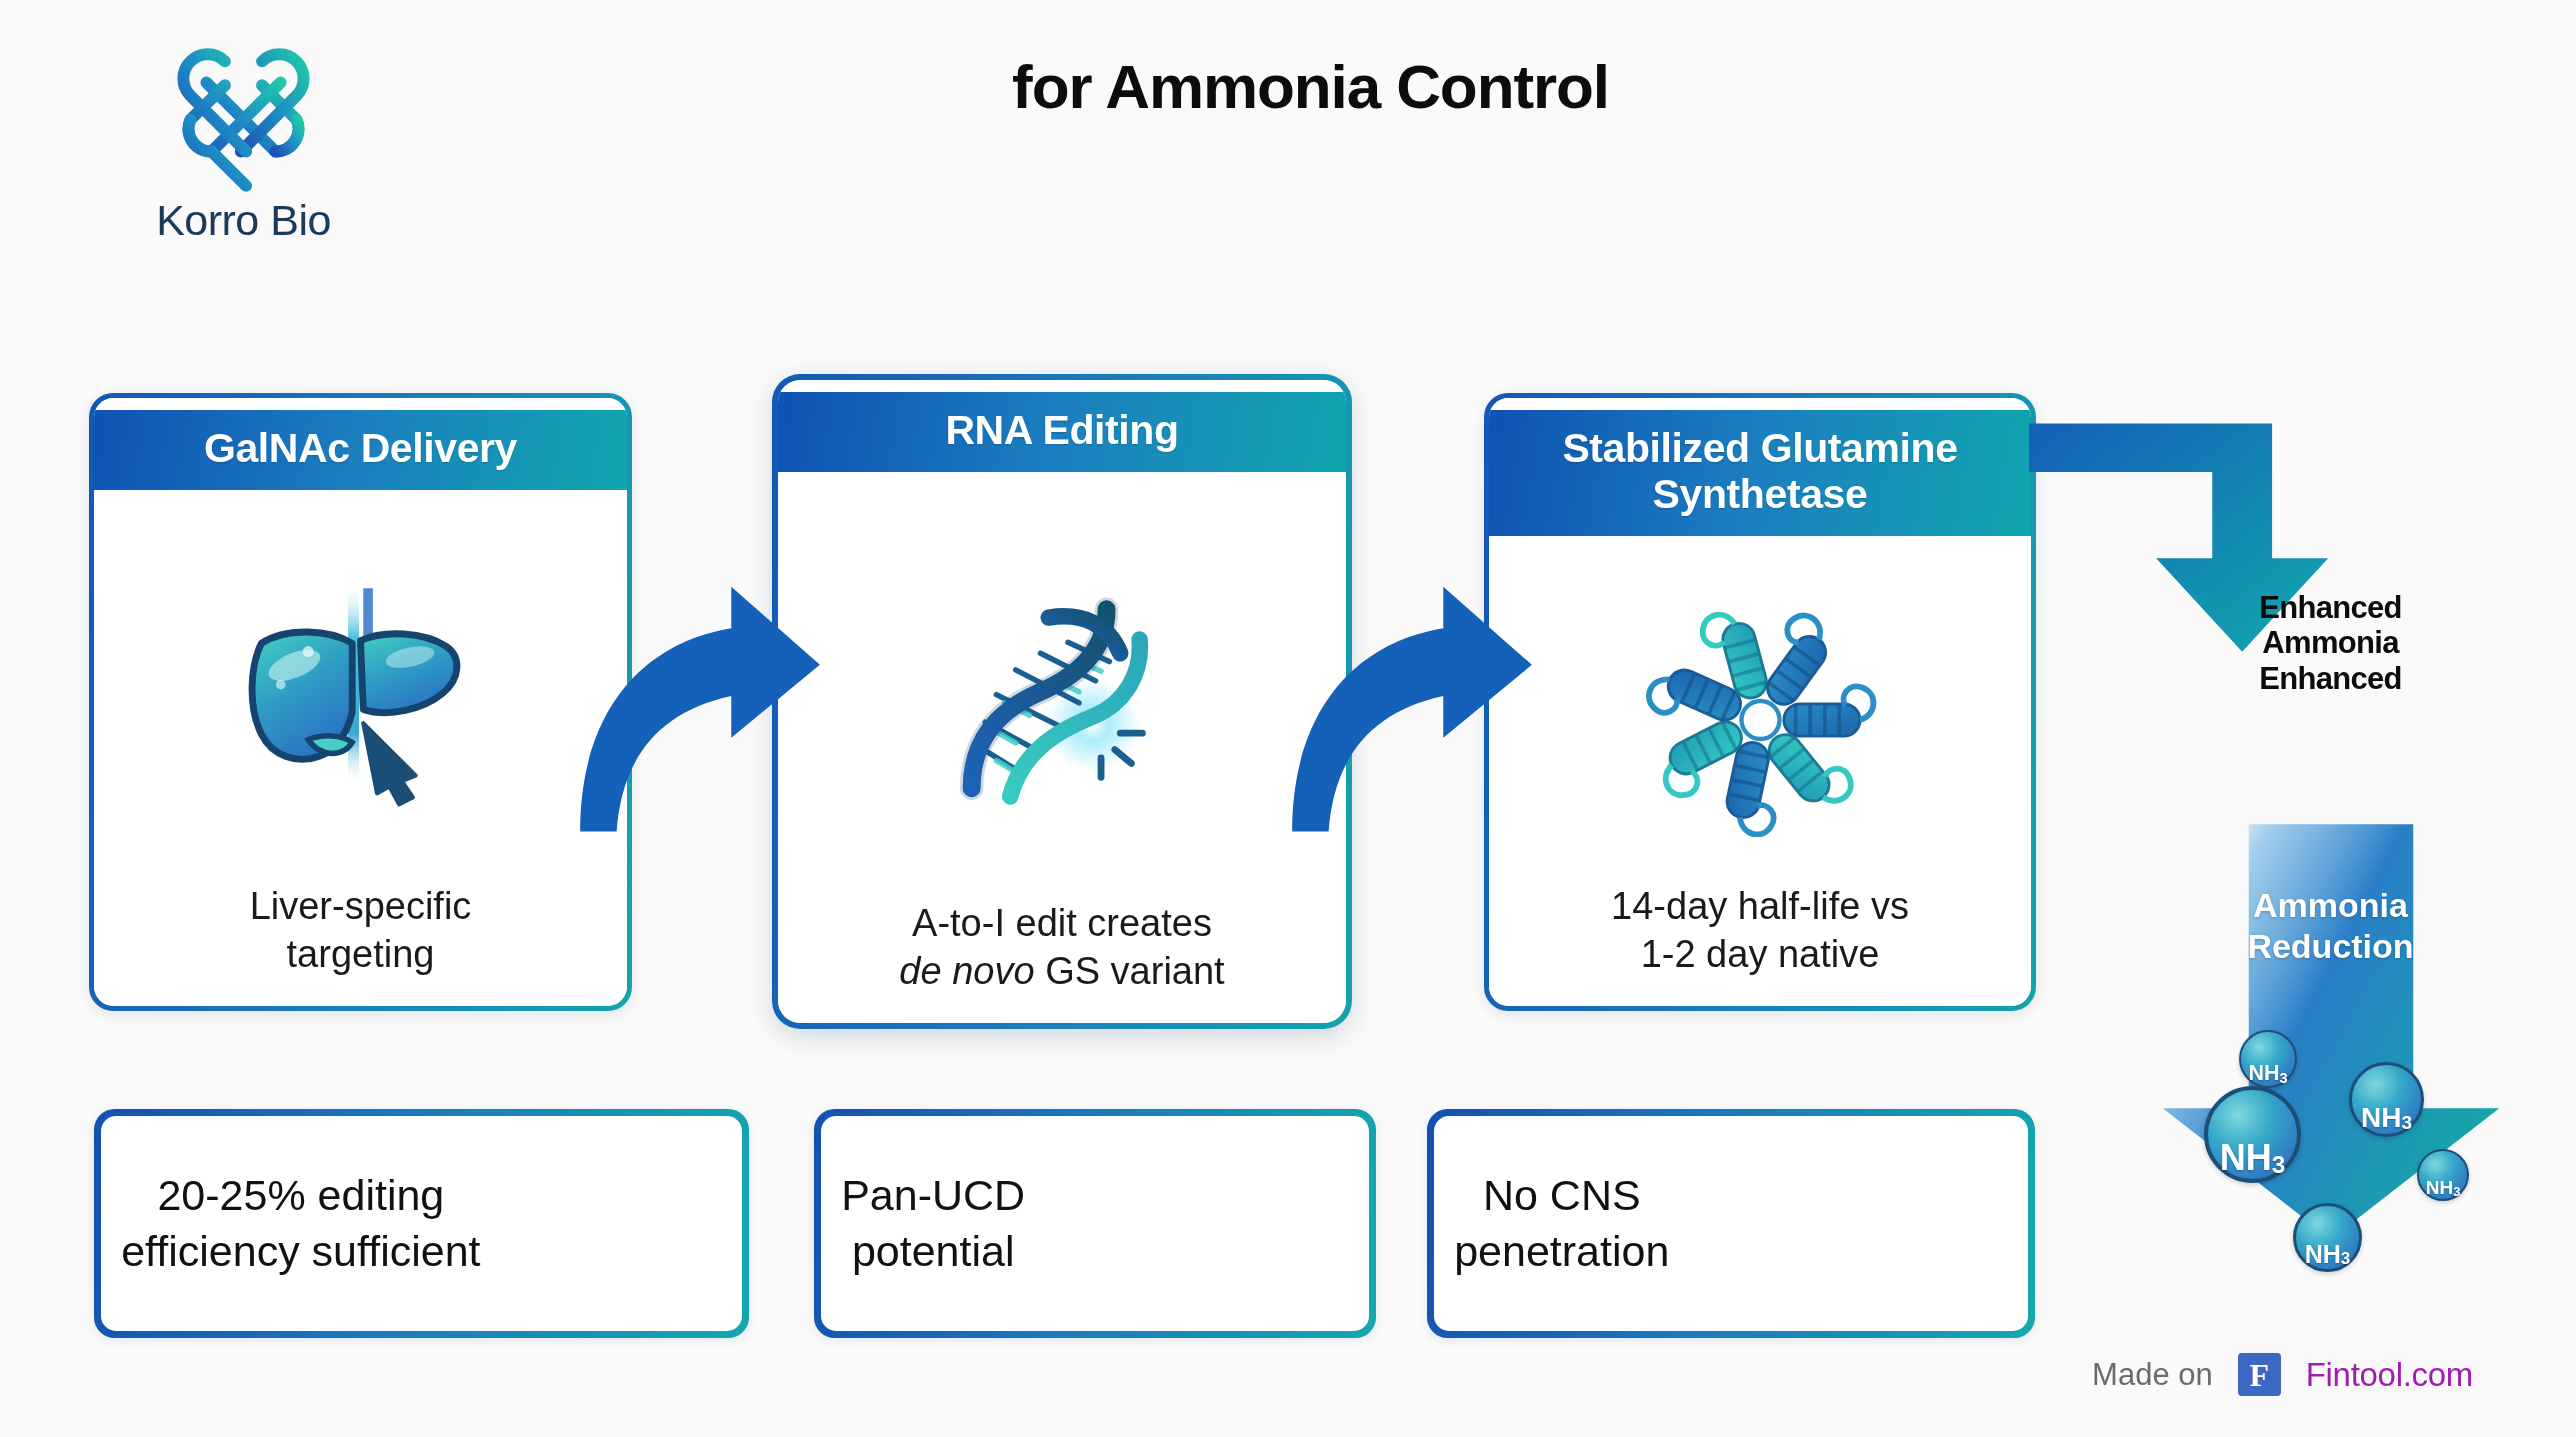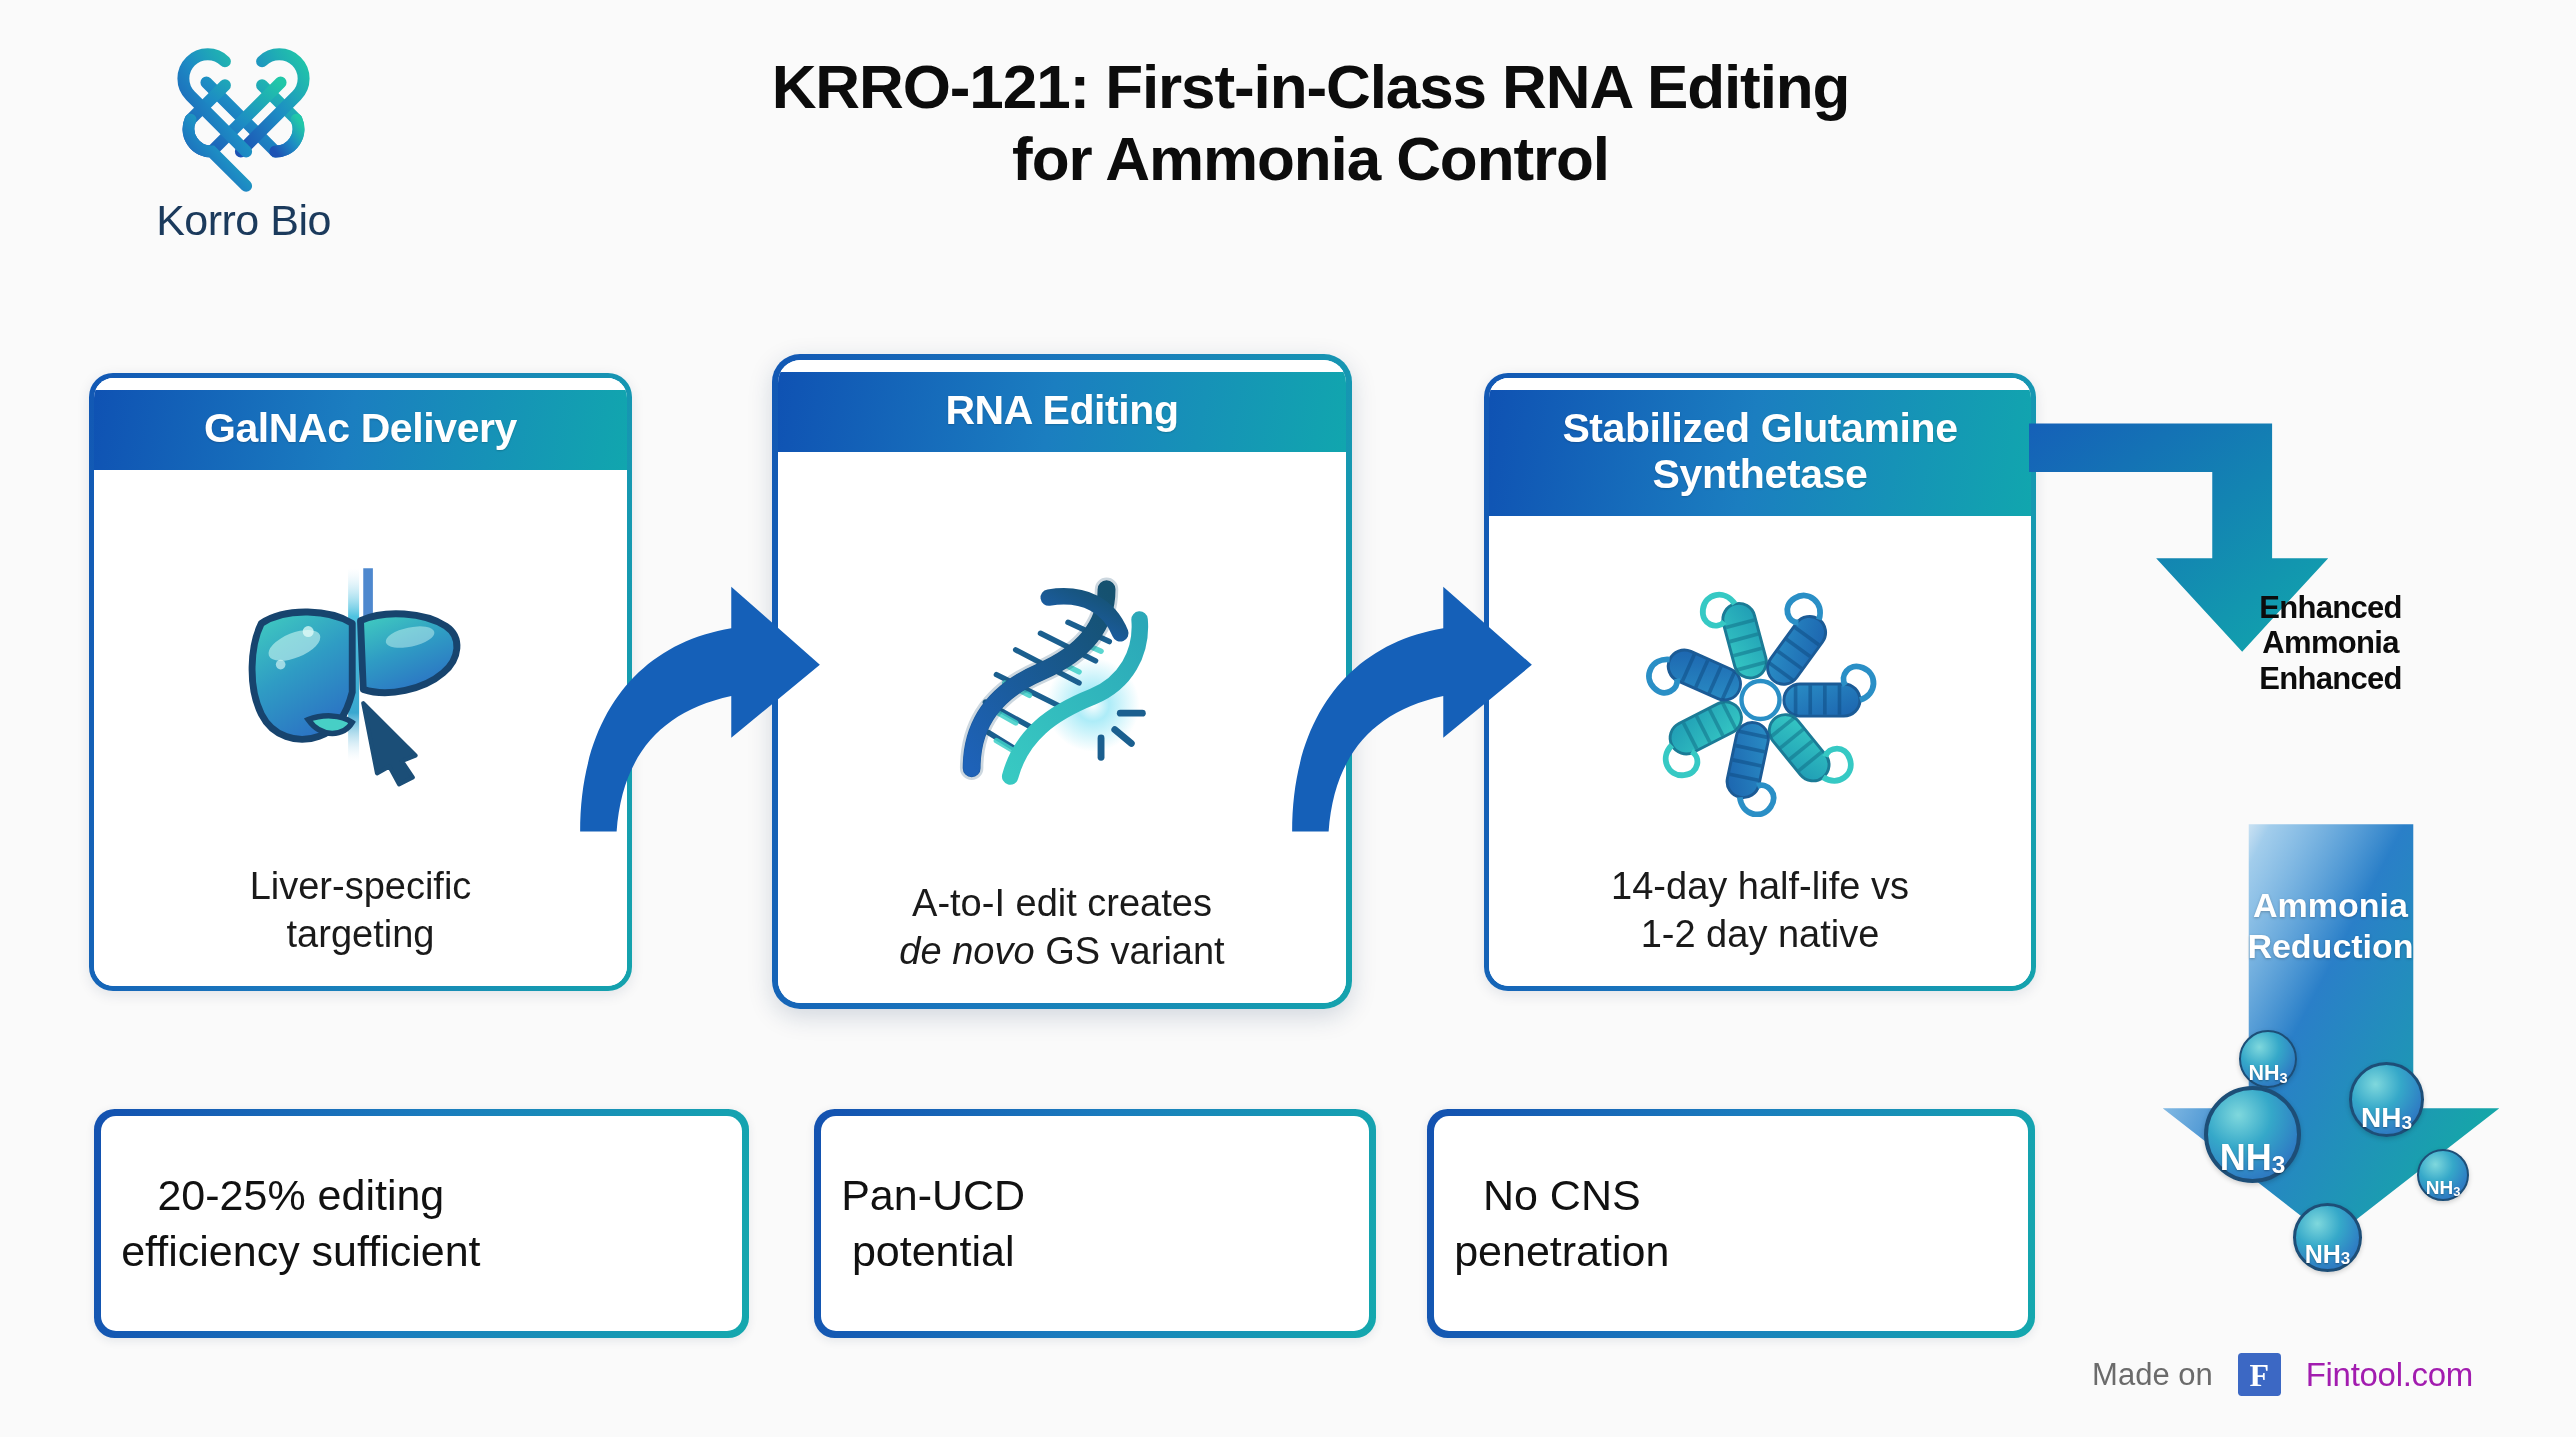--- a/index.html
+++ b/index.html
@@ -30,20 +30,21 @@
   }
 
   
   .cards { position:absolute; left:0; top:354px; width:2576px; height:655px; }
   .card {
     position:absolute;
     border-radius:24px;
     padding:4.7px;
     background:linear-gradient(100deg,#1258b4 0%,#1a78bd 45%,#14a3ad 100%);
     box-shadow:0 3.7px 13px rgba(20,40,80,0.10);
+    margin-top:20px;
   }
   .card-inner {
     width:100%; height:100%;
     background:#fff;
     border-radius:19.7px;
     overflow:hidden;
     display:flex; flex-direction:column;
     position:relative;
   }
   .card-gap { height:12px; background:#fff; }
@@ -174,21 +175,20 @@
       </g>
       <g fill="none" stroke="url(#gKnot)" stroke-width="9" stroke-linecap="round">
         <path d="M74 14 A18 18 0 0 1 100 40 L58 82"></path>
         <path d="M46 14 A18 18 0 0 0 20 40 L62 82"></path>
       </g>
     </svg>
     <div class="logo-text">Korro Bio</div>
   </div>
 
   <div class="title">
-    <div>KRRO-121: First-in-Class RNA Editing</div>
     <div>for Ammonia Control</div>
   </div>
 
   <div class="cards">
 
     <div class="card" id="card1">
       <div class="card-inner">
         <div class="card-gap"></div>
         <div class="card-head">GalNAc Delivery</div>
         <div class="card-body">

